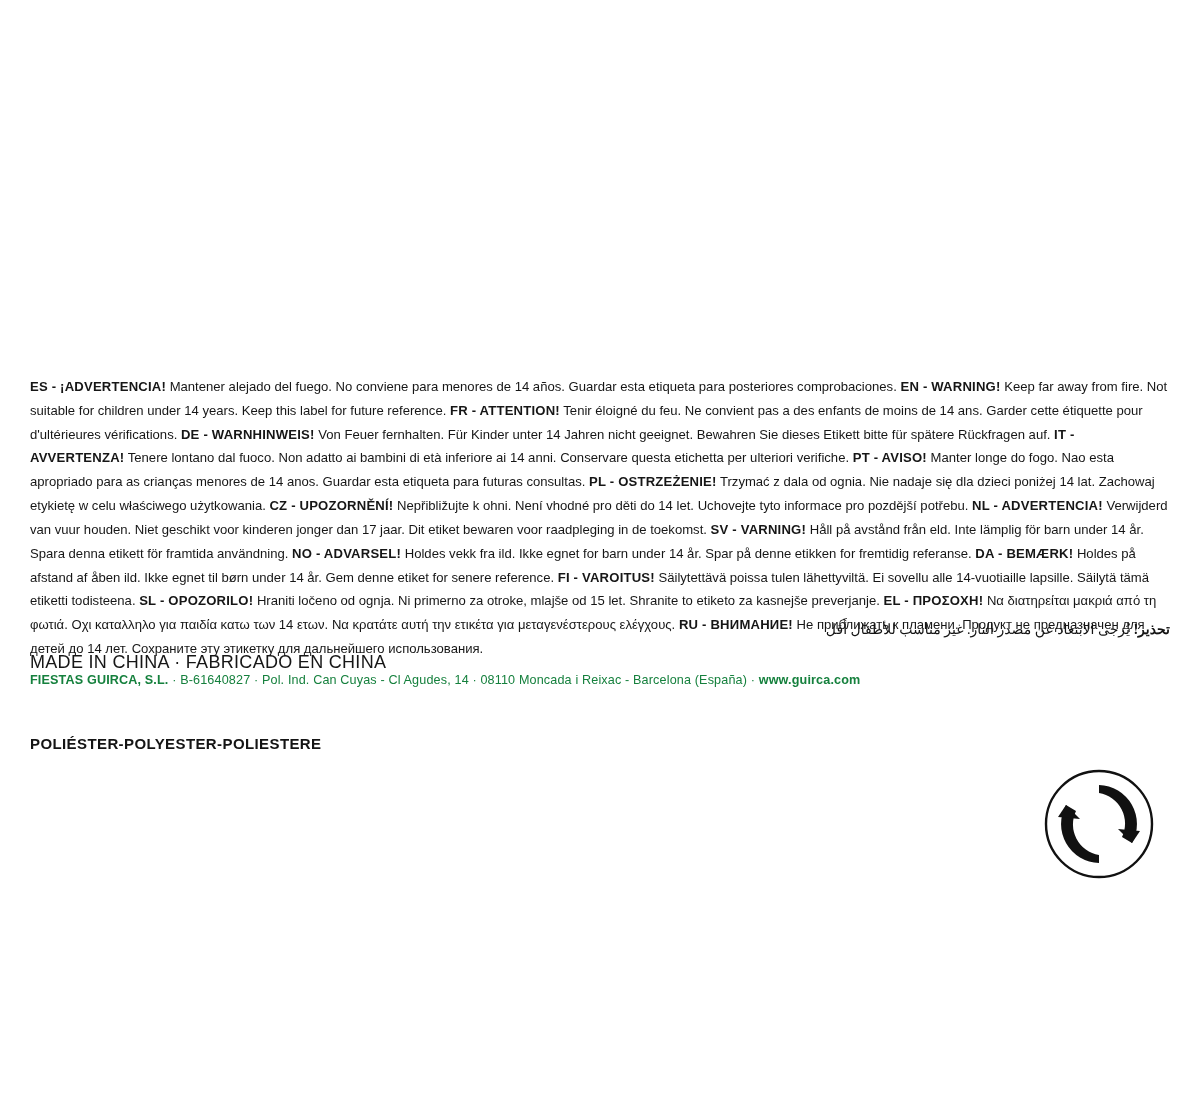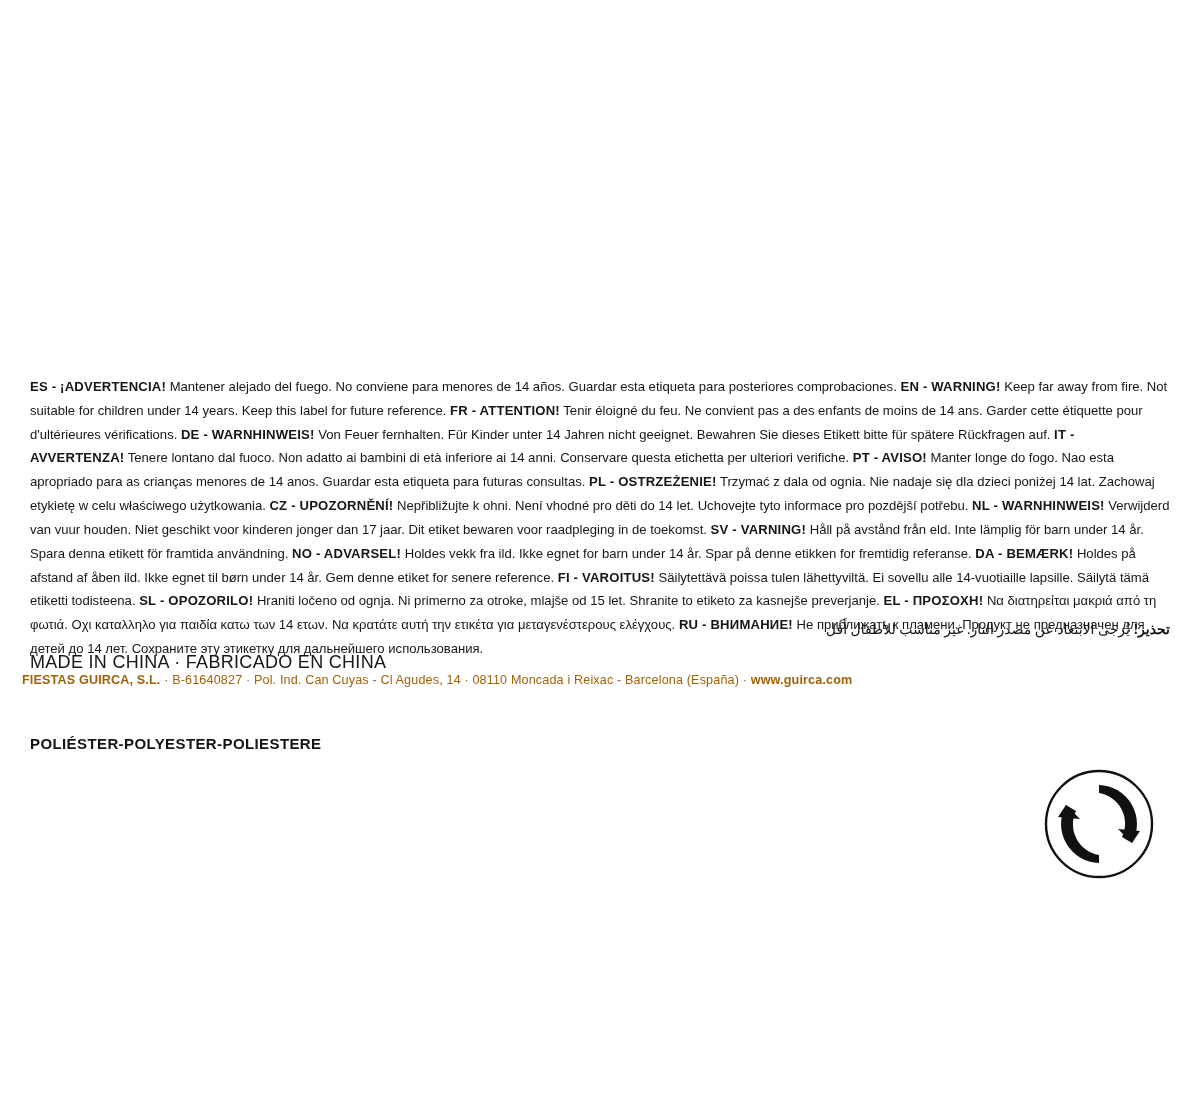--- a/index.html
+++ b/index.html
@@ -60,25 +60,25 @@
   #origin-line {
     position: absolute;
     left: 30px;
     top: 652px;
     font-size: 18px;
     letter-spacing: 0.3px;
     color: #161616;
   }
   #company-line {
     position: absolute;
-    left: 22px;
+    left: 30px;
     top: 673px;
     font-size: 12.6px;
     letter-spacing: 0.15px;
-    color: #a16207;
+    color: #15803d;
     white-space: nowrap;
   }
   #company-line .bold {
     font-weight: bold;
   }
 
   
   #composition-line {
     position: absolute;
     left: 30px;
@@ -114,21 +114,21 @@
   <span class="lang">DE - WARNHINWEIS!</span>
   <span class="body-text">Von Feuer fernhalten. Für Kinder unter 14 Jahren nicht geeignet. Bewahren Sie dieses Etikett bitte für spätere Rückfragen auf.</span>
   <span class="lang">IT - AVVERTENZA!</span>
   <span class="body-text">Tenere lontano dal fuoco. Non adatto ai bambini di età inferiore ai 14 anni. Conservare questa etichetta per ulteriori verifiche.</span>
   <span class="lang">PT - AVISO!</span>
   <span class="body-text">Manter longe do fogo. Nao esta apropriado para as crianças menores de 14 anos. Guardar esta etiqueta para futuras consultas.</span>
   <span class="lang">PL - OSTRZEŻENIE!</span>
   <span class="body-text">Trzymać z dala od ognia. Nie nadaje się dla dzieci poniżej 14 lat. Zachowaj etykietę w celu właściwego użytkowania.</span>
   <span class="lang">CZ - UPOZORNĚNÍ!</span>
   <span class="body-text">Nepřibližujte k ohni. Není vhodné pro děti do 14 let. Uchovejte tyto informace pro pozdější potřebu.</span>
-  <span class="lang">NL - WARNHINWEIS!</span>
+  <span class="lang">NL - ADVERTENCIA!</span>
   <span class="body-text">Verwijderd van vuur houden. Niet geschikt voor kinderen jonger dan 17 jaar. Dit etiket bewaren voor raadpleging in de toekomst.</span>
   <span class="lang">SV - VARNING!</span>
   <span class="body-text">Håll på avstånd från eld. Inte lämplig för barn under 14 år. Spara denna etikett för framtida användning.</span>
   <span class="lang">NO - ADVARSEL!</span>
   <span class="body-text">Holdes vekk fra ild. Ikke egnet for barn under 14 år. Spar på denne etikken for fremtidig referanse.</span>
   <span class="lang">DA - BEMÆRK!</span>
   <span class="body-text">Holdes på afstand af åben ild. Ikke egnet til børn under 14 år. Gem denne etiket for senere reference.</span>
   <span class="lang">FI - VAROITUS!</span>
   <span class="body-text">Säilytettävä poissa tulen lähettyviltä. Ei sovellu alle 14-vuotiaille lapsille. Säilytä tämä etiketti todisteena.</span>
   <span class="lang">SL - OPOZORILO!</span>

